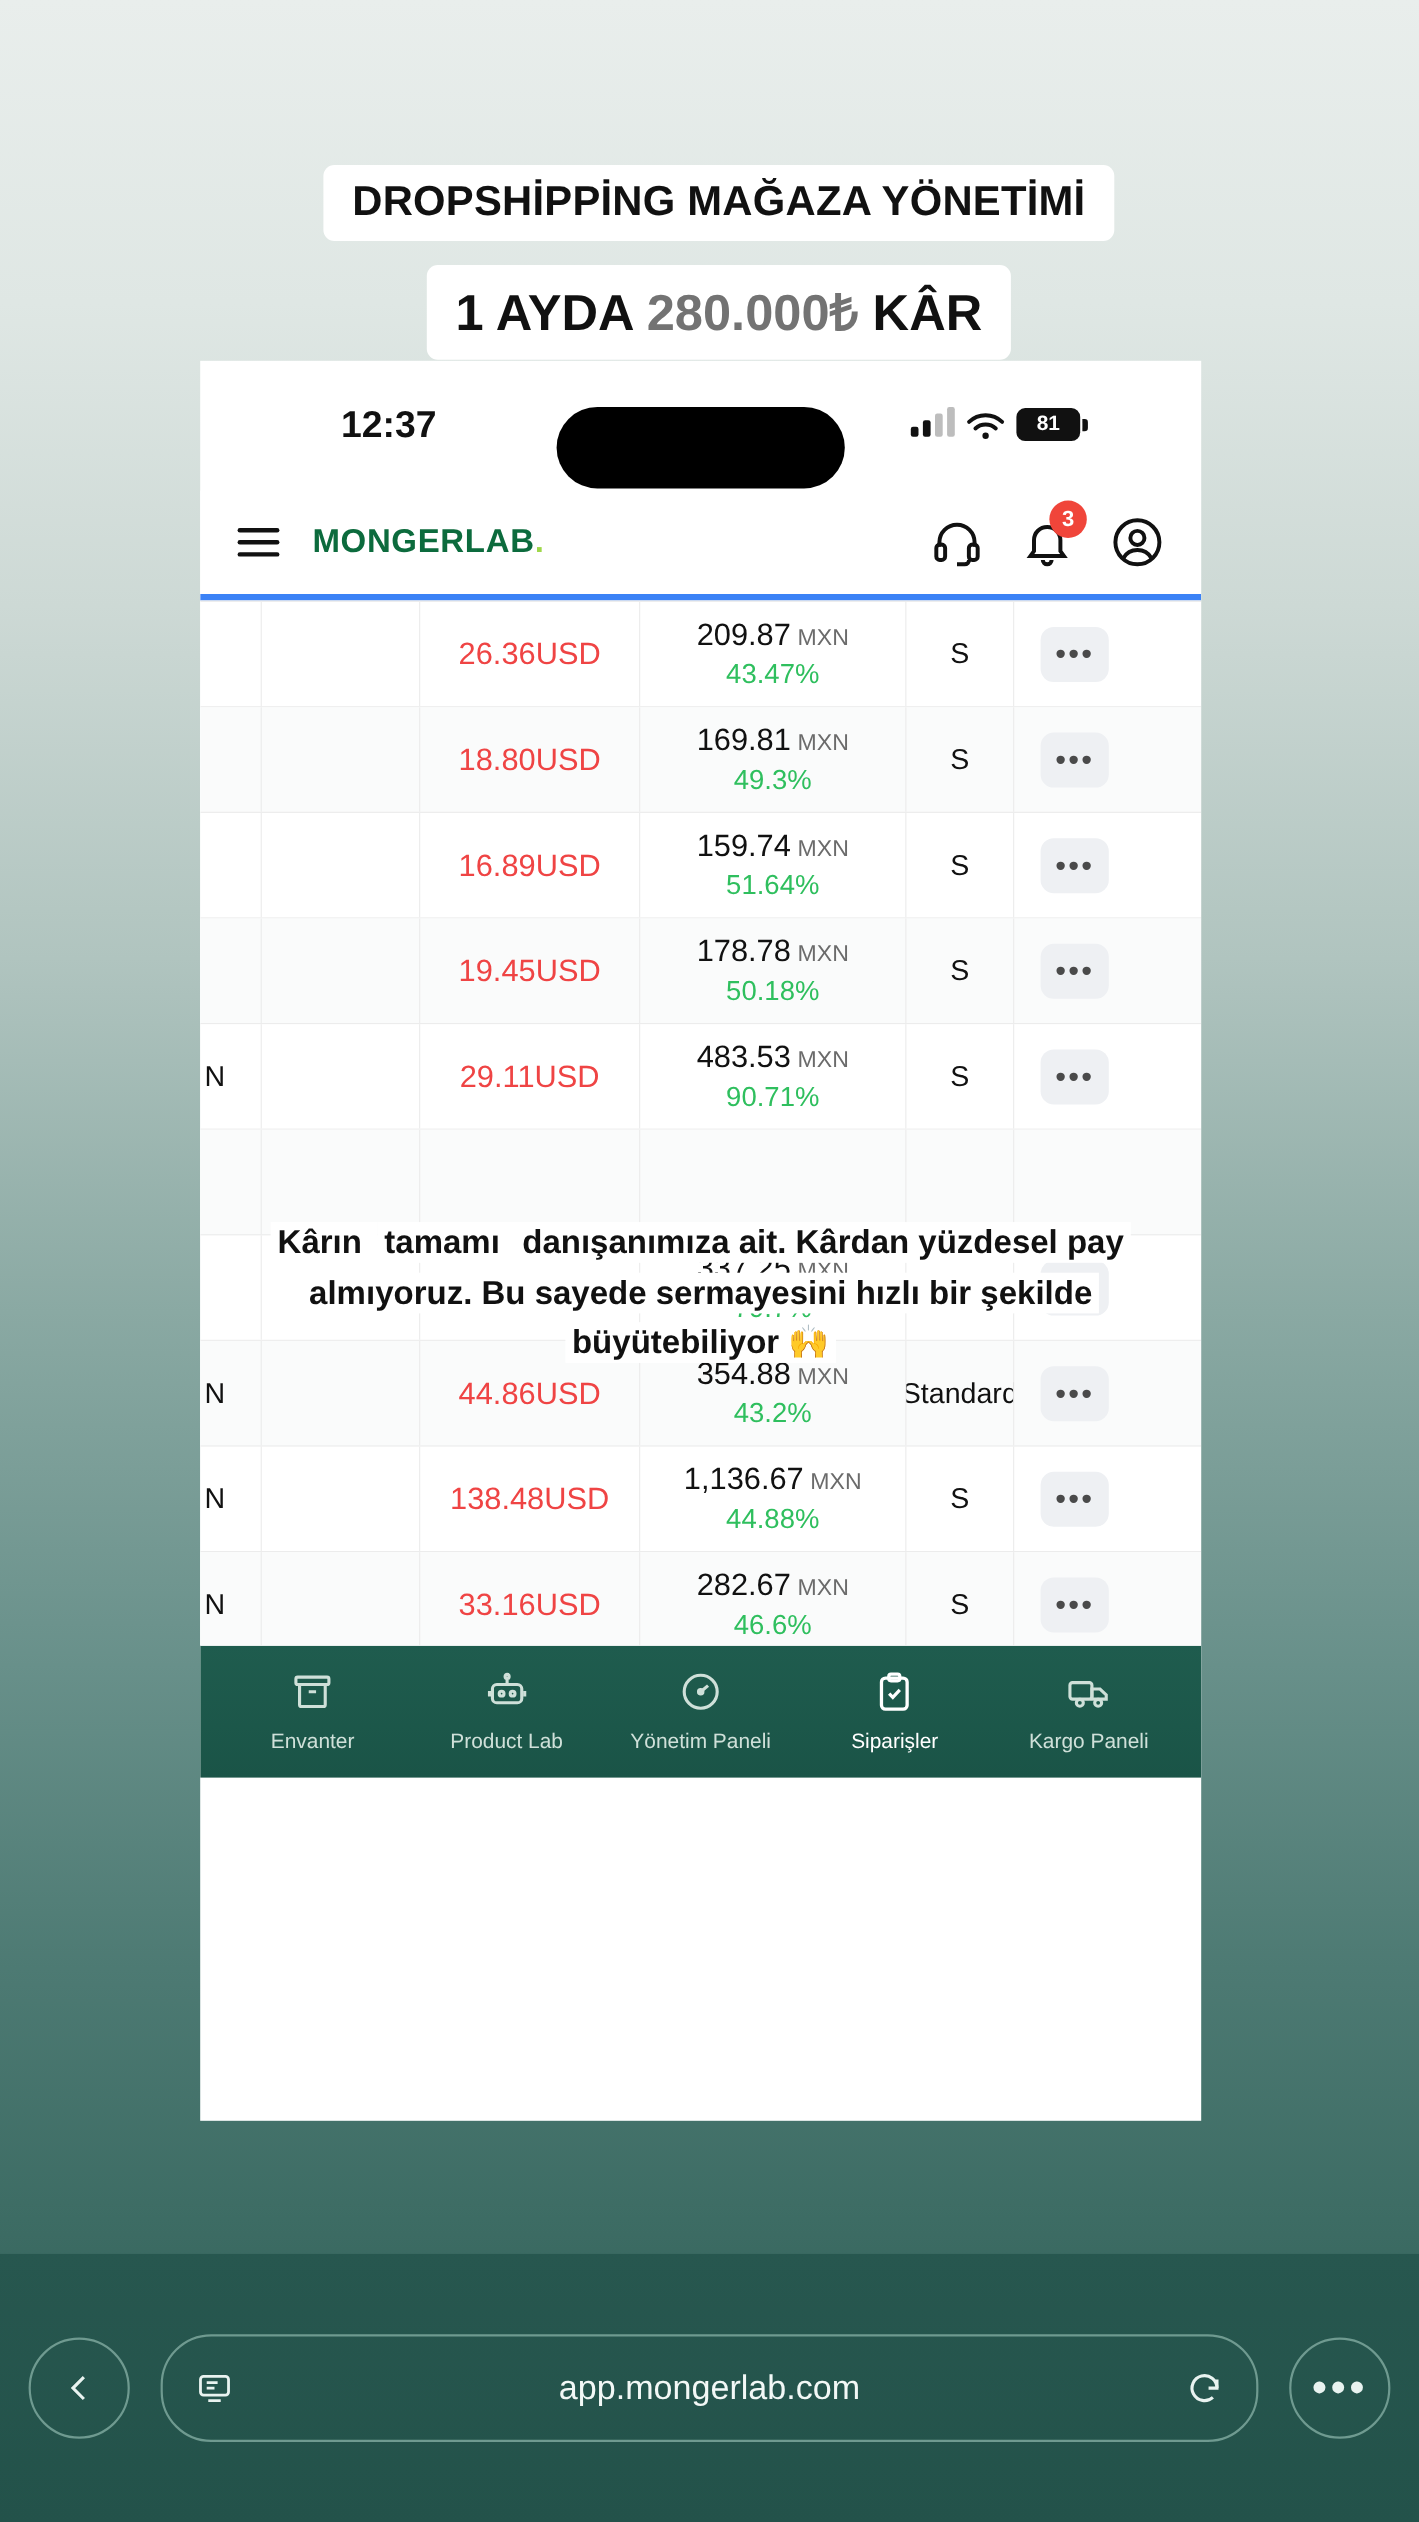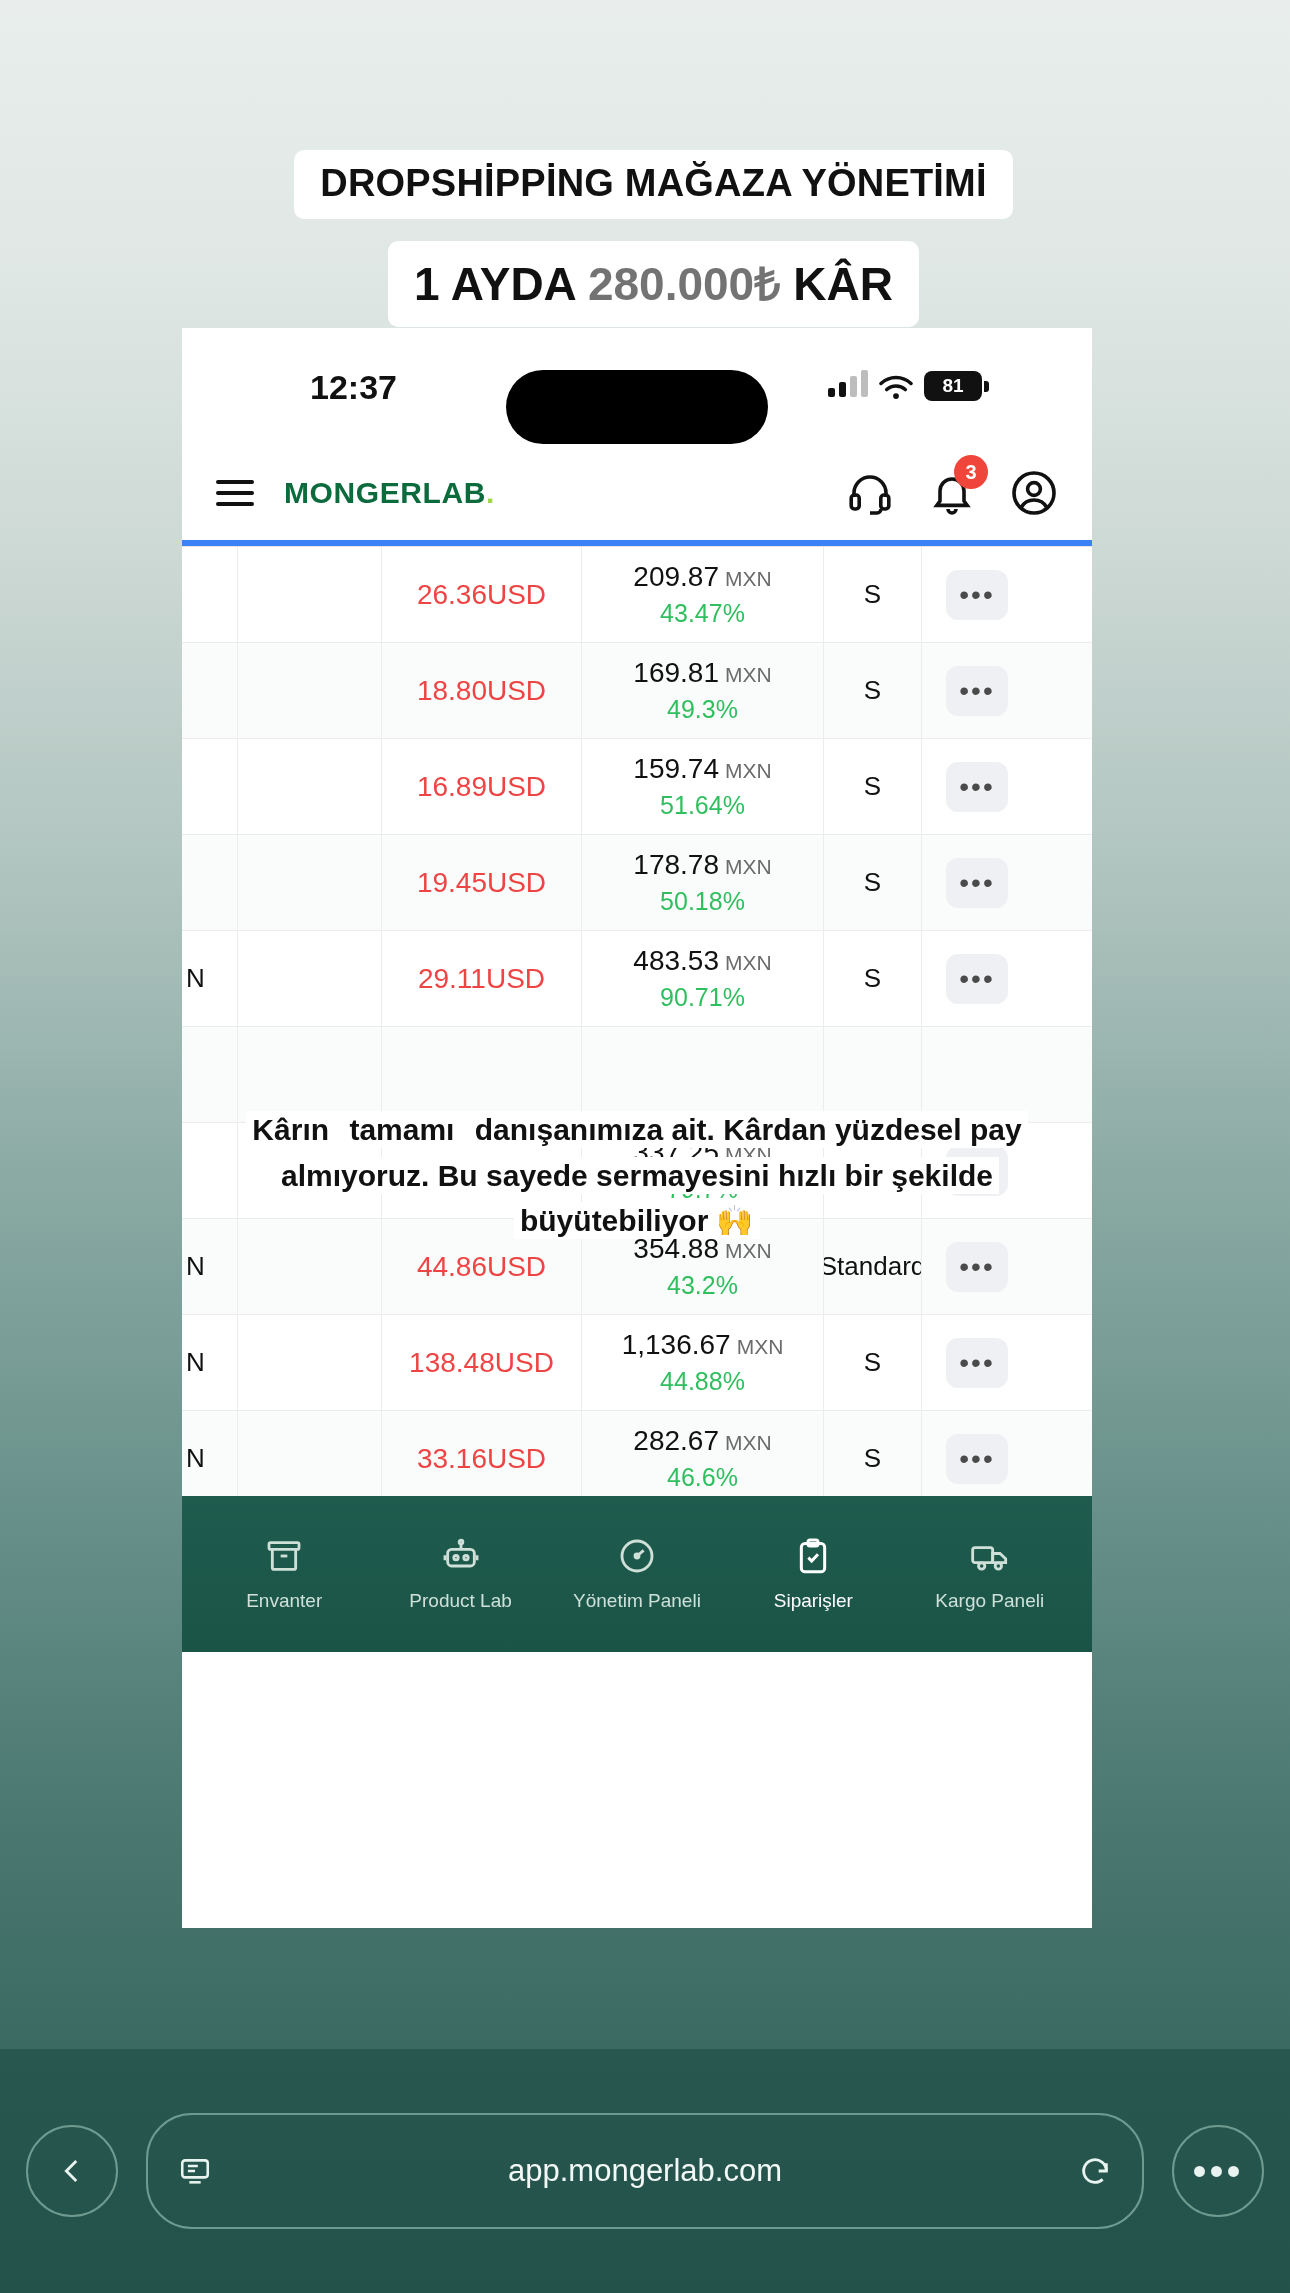--- a/index.html
+++ b/index.html
@@ -161,21 +161,21 @@
   .caption span {
     background:#fff;
     box-decoration-break: clone;
     -webkit-box-decoration-break: clone;
     font-size: 30px; font-weight: bold; color:#111;
     line-height: 1.52; padding: 2px 6px;
   }
 
   
   .bottomnav {
-    height: 156px;
+    height: 120px;
     background: linear-gradient(180deg,#1f5c4e 0%, #1a5447 100%);
     display:flex; align-items:center; justify-content:space-around;
     padding: 0 14px;
   }
   .nav-item { display:flex; flex-direction:column; align-items:center; gap: 10px; width: 160px; }
   .nav-item .nlabel { font-size: 19px; color:#cfe0d9; }
   .nav-item.active .nlabel { color:#ffffff; }
   .nav-item svg { width: 40px; height: 40px; }
 
   
@@ -189,21 +189,21 @@
   }
   .round-btn {
     width: 92px; height: 92px; border-radius: 46px;
     border: 2px solid #6f9a90;
     display:flex; align-items:center; justify-content:center;
     color:#e9f3f0;
     cursor:pointer;
   }
   .urlbar {
     flex: 1;
-    height: 116px; border-radius: 46px;
+    height: 98px; border-radius: 46px;
     border: 2px solid #6f9a90;
     display:flex; align-items:center;
     padding: 0 30px;
     gap: 22px;
     color:#f2f8f6;
     font-size: 31px;
   }
   .urlbar .url { flex:1; text-align:center; }
   .dots3 { font-size: 40px; letter-spacing: 3px; line-height: .4; }
 </style>

